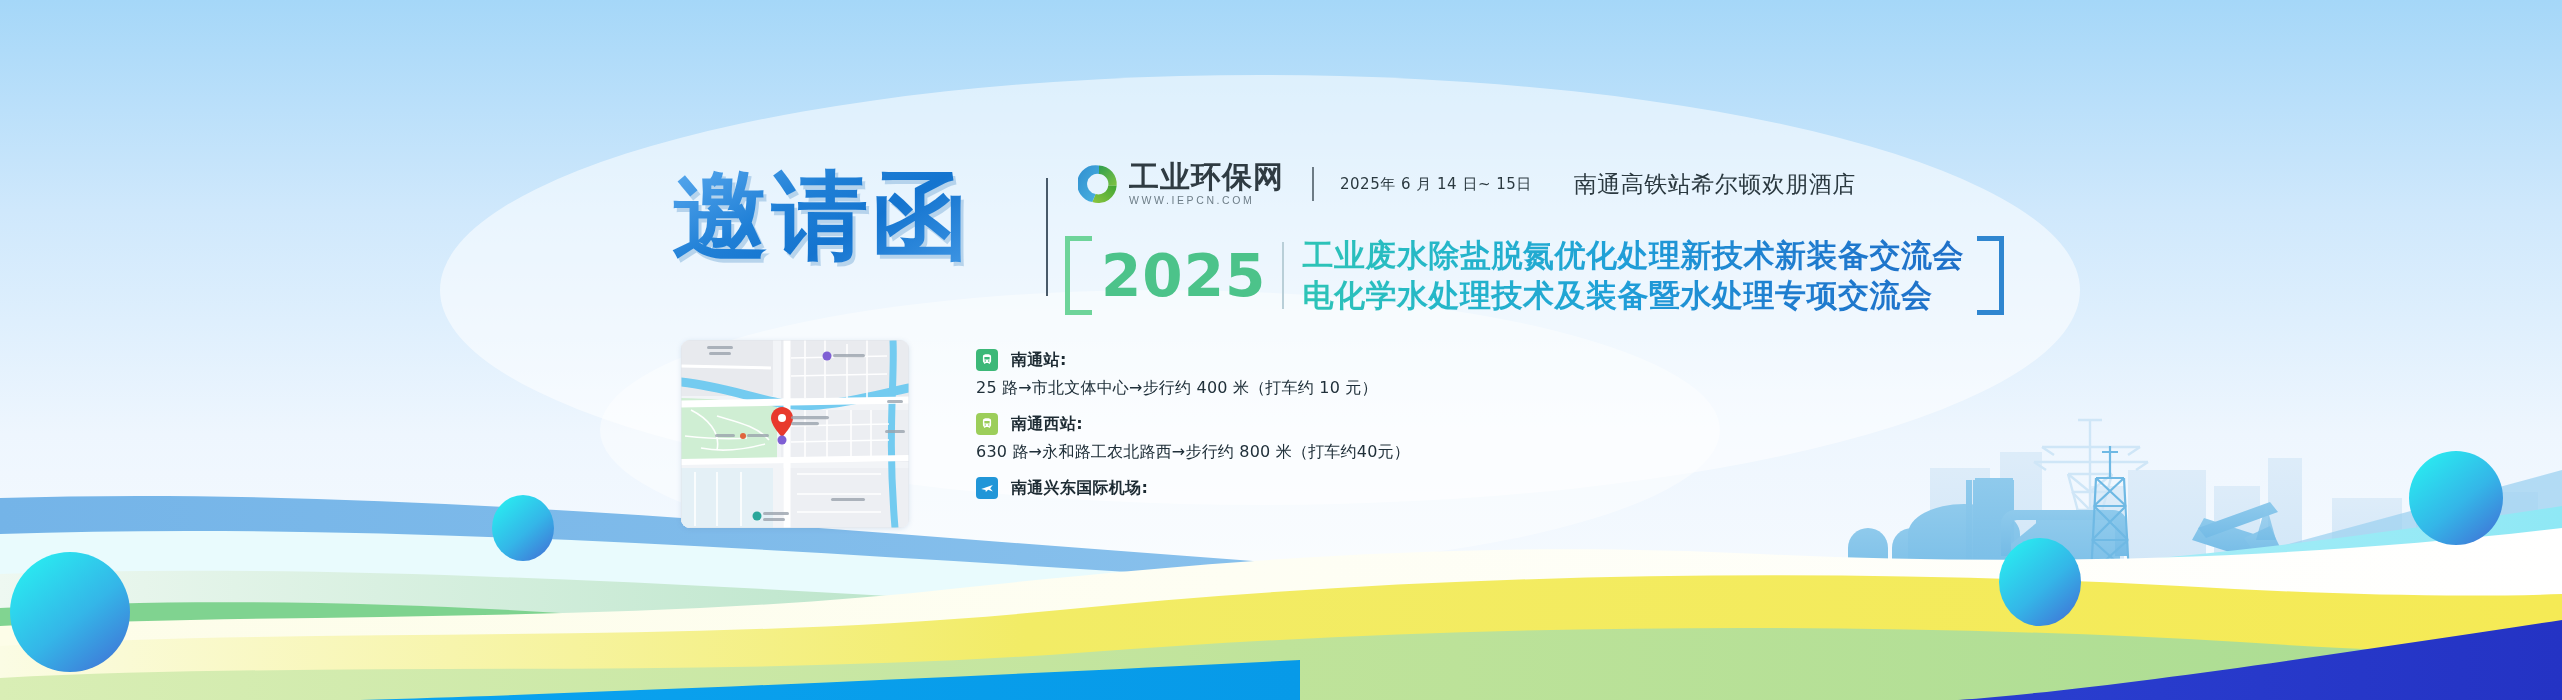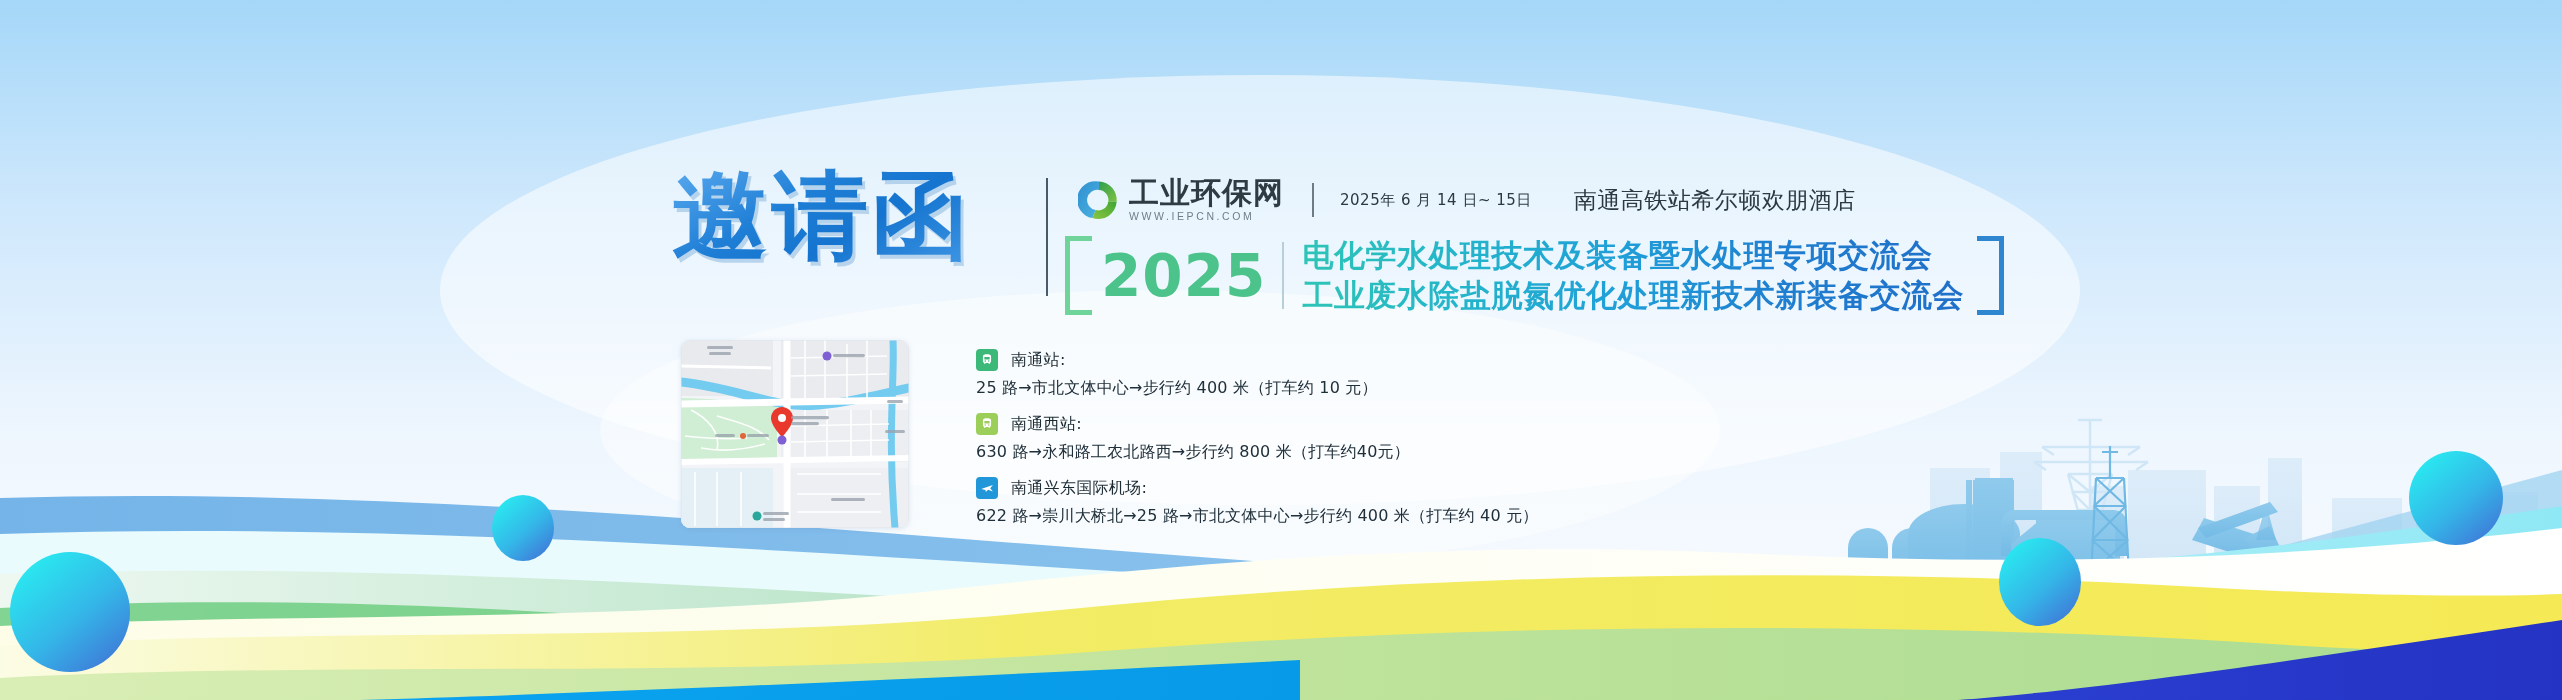--- a/index.html
+++ b/index.html
@@ -30,21 +30,21 @@
     filter:drop-shadow(3px 4px 0 rgba(120,170,215,.45));
     white-space:nowrap;
   }
 
   #vdivider {
     position:absolute; left:1046px; top:178px; width:2px; height:118px;
     background:#2c3e50; opacity:.85;
   }
 
   
-  #headrow { position:absolute; left:1078px; top:176px; height:48px; display:flex; align-items:center; }
+  #headrow { position:absolute; left:1078px; top:160px; height:48px; display:flex; align-items:center; }
   #logo-mark { width:42px; height:42px; flex:0 0 42px; margin-right:9px; }
   #logo-text { display:flex; flex-direction:column; justify-content:center; }
   #logo-cn {
     font-family:"DejaVu Sans","Liberation Sans",sans-serif;
     font-size:30px; font-weight:bold; color:#2f3b42; letter-spacing:1px; line-height:1.05;
     white-space:nowrap;
   }
   #logo-url {
     font-size:10.5px; color:#6e7e88; letter-spacing:2.6px; line-height:1.2; margin-top:1px;
     text-align:left; white-space:nowrap;
@@ -99,21 +99,21 @@
   .t-item:last-child { margin-bottom:0; }
   .t-head { display:flex; align-items:center; margin-bottom:7px; }
   .t-icon {
     width:22px; height:22px; border-radius:4px; flex:0 0 22px;
     display:flex; align-items:center; justify-content:center;
     margin-right:13px;
   }
   .t-icon svg { width:14px; height:14px; display:block; }
   .t-name {
     font-family:"DejaVu Sans","Liberation Sans",sans-serif;
-    font-size:16px; font-weight:normal; color:#1d2b33; white-space:nowrap; letter-spacing:.3px;
+    font-size:16px; font-weight:bold; color:#1d2b33; white-space:nowrap; letter-spacing:.3px;
   }
   .t-route {
     font-family:"DejaVu Sans","Liberation Sans",sans-serif;
     font-size:16px; color:#20303a; white-space:nowrap; letter-spacing:.2px;
   }
 </style>
 </head>
 <body>
 
 <div id="stage">
@@ -315,22 +315,22 @@
 
       <div id="date-text">2025年 6 月 14 日~ 15日</div>
       <div id="venue-text">南通高铁站希尔顿欢朋酒店</div>
     </div>
 
     <div id="confrow">
       <span class="brk left"></span>
       <div id="year">2025</div>
       <div id="year-sep"></div>
       <div id="conf-titles">
+        <div class="conf-line">工业废水除盐脱氮优化处理新技术新装备交流会</div>
         <div class="conf-line">电化学水处理技术及装备暨水处理专项交流会</div>
-        <div class="conf-line">工业废水除盐脱氮优化处理新技术新装备交流会</div>
       </div>
       <span class="brk right"></span>
     </div>
 
     <div id="map">
       <svg viewBox="0 0 228 188" width="228" height="188">
         <rect x="0" y="0" width="228" height="188" fill="#f2f4f7"></rect>
 
         <rect x="0" y="0" width="92" height="56" fill="#e8eaee"></rect>
         <rect x="100" y="0" width="128" height="58" fill="#e9ebef"></rect>
@@ -415,19 +415,18 @@
 
       <div class="t-item">
         <div class="t-head">
           <span class="t-icon" style="background:#2196d8">
             <svg viewBox="0 0 24 24" fill="#ffffff">
                 <path d="M2 13.5l20-6.5-4.5 5.5L22 18l-8-3.2-4 4.2-.6-3.6L2 13.5z"></path>
               </svg>
           </span>
           <span class="t-name">南通兴东国际机场:</span>
         </div>
-        <div class="t-route">622 路→崇川大桥北→25 路→市北文体中心→步行约 400 米（打车约 40 元）</div>
       </div>
 
     </div>
 
   </div>
 </div>
 
 </body></html>

